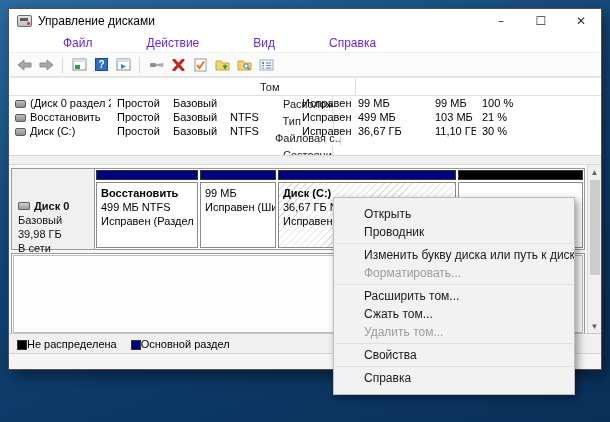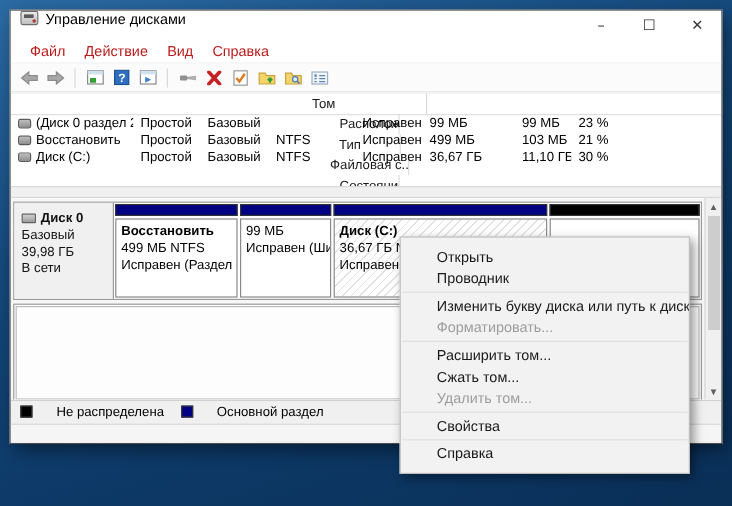--- a/index.html
+++ b/index.html
@@ -12,34 +12,34 @@
   }
 
   .window {
     position:absolute; left:8px; top:8px; width:594px; height:362px;
     background:#ffffff; border:1px solid #4f4f4f;
     box-shadow: 4px 6px 14px rgba(0,0,0,.45);
     display:flex; flex-direction:column;
   }
 
   
-  .titlebar { height:24px; background:#ffffff; display:flex; align-items:flex-start; flex:none; }
+  .titlebar { height:24px; background:#ffffff; display:flex; align-items:center; flex:none; }
   .app-icon { width:15px; height:12px; margin:0 6px 0 8px; position:relative;
     background:linear-gradient(#e8e8e8,#bfbfbf); border:1px solid #6d6d6d; border-radius:2px; }
   .app-icon::after { content:""; position:absolute; left:2px; top:2px; width:8px; height:3px; background:#5a5a5a; }
   .app-icon::before { content:""; position:absolute; right:1px; bottom:1px; width:3px; height:3px; background:#b23b2e; border-radius:50%; }
   .title-text { font-size:12px; color:#000; }
   .win-controls { margin-left:auto; display:flex; height:100%; }
   .win-btn { width:40px; height:100%; display:flex; align-items:center; justify-content:center;
     font-size:12px; color:#333; font-family:"DejaVu Sans", sans-serif; }
 
   
   .menubar { height:20px; background:#ffffff; display:flex; align-items:center; padding-left:8px;
     border-bottom:1px solid #f0f0f0; flex:none; }
-  .menu-item { font-size:12px; color:#b91c1c; padding:2px 8px; }
+  .menu-item { font-size:12px; color:#6d28d9; padding:2px 8px;margin-left:38px; }
 
   
   .toolbar { height:24px; background:#fbfbfb; border-bottom:1px solid #e3e3e3; display:flex;
     align-items:center; padding-left:6px; gap:4px; flex:none; }
   .tb-sep { width:1px; height:16px; background:#d9d9d9; margin:0 3px; }
   .tb-ico { width:18px; height:16px; display:flex; align-items:center; justify-content:center; }
 
   
   .table-area { height:78px; background:#fff; flex:none; font-size:11px; overflow:hidden; }
   .vt-row { display:flex; height:14px; align-items:center; }
@@ -52,21 +52,21 @@
     background:linear-gradient(#bdbdbd,#8f8f8f); border:1px solid #5c5c5c; border-radius:2px; }
 
   
   .splitter { height:10px; background:#f0f0f0; border-top:1px solid #d8d8d8; border-bottom:1px solid #d8d8d8; flex:none; }
 
   
   .gview { flex:1; background:#f7f7f7; position:relative; padding:3px 16px 0 2px; overflow:hidden; }
   .disk-row { display:flex; height:82px; border:1px solid #9a9a9a; background:#fff; margin-bottom:3px; }
   .disk-label { width:83px; flex:none; background:#f0f0f0; border-right:1px solid #9a9a9a; padding:6px 4px 0 6px;
     font-size:11px; line-height:14px; color:#111; }
-  .disk-label .dname { font-weight:bold; display:flex; align-items:center; gap:4px; }
+  .disk-label .dname { font-weight:bold; display:flex; align-items:center; gap:4px;margin-top:24px; }
   .drive-glyph { display:inline-block; width:12px; height:8px; background:linear-gradient(#cfcfcf,#9c9c9c);
     border:1px solid #606060; border-radius:1px; }
   .cd-glyph { display:inline-block; width:10px; height:10px; border-radius:50%;
     background:radial-gradient(circle at 50% 50%, #fff 0 2px, #cfcfcf 2px 4px, #9c9c9c 4px 5px); border:1px solid #7a7a7a; }
   .parts { flex:1; display:flex; gap:2px; padding:1px 1px; }
   .part { display:flex; flex-direction:column; flex:none; }
   .part-band { height:10px; border:1px solid #333; flex:none; }
   .band-primary { background:#000082; }
   .band-unalloc { background:#000000; }
   .part-body { flex:1; margin-top:2px; border:1px solid #8a8a8a; background:#fff;
@@ -78,21 +78,21 @@
   
   .vscroll { position:absolute; right:0; top:0; bottom:0; width:14px; background:#f0f0f0;
     border-left:1px solid #dadada; display:flex; flex-direction:column; align-items:center; }
   .sb-btn { height:14px; width:100%; display:flex; align-items:center; justify-content:center;
     color:#606060; font-size:8px; flex:none; }
   .sb-thumb { width:10px; height:95px; background:#cdcdcd; margin-top:1px; flex:none; }
 
   
   .legend { height:20px; background:#f0f0f0; border-top:1px solid #c9c9c9; display:flex; align-items:center;
     padding-left:8px; gap:14px; font-size:11px; flex:none; }
-  .legend-item { display:flex; align-items:flex-start; gap:20px; }
+  .legend-item { display:flex; align-items:flex-end; gap:0; }
   .swatch { width:10px; height:10px; border:1px solid #333; display:inline-block; }
   .statusbar { height:16px; background:#f5f5f5; border-top:1px solid #d5d5d5; flex:none; }
 
   
   .context-menu { position:absolute; left:333px; top:197px; width:242px; z-index:50;
     background:#f2f2f2; border:1px solid #bdbdbd; box-shadow:3px 3px 8px rgba(0,0,0,.4); padding:7px 0; }
   .cm-item { font-size:12px; line-height:14px; padding:2px 12px 2px 30px; color:#1a1a1a; white-space:nowrap; overflow:hidden; }
   .cm-item.disabled { color:#9d9d9d; }
   .cm-sep { height:1px; background:#e0e0e0; margin:2px 1px; }
 
@@ -208,21 +208,21 @@
       </div>
 
       <div class="vt-row">
         <div class="vt-cell c0"><span class="vol-ico"></span><span>(Диск 0 раздел 2)</span></div>
         <div class="vt-cell c1">Простой</div>
         <div class="vt-cell c2">Базовый</div>
         <div class="vt-cell c3"></div>
         <div class="vt-cell c4">Исправен...</div>
         <div class="vt-cell c5">99 МБ</div>
         <div class="vt-cell c6">99 МБ</div>
-        <div class="vt-cell c7">23 %</div>
+        <div class="vt-cell c7">100 %</div>
         <div class="vt-cell c8"></div>
       </div>
       <div class="vt-row">
         <div class="vt-cell c0"><span class="vol-ico"></span><span>Восстановить</span></div>
         <div class="vt-cell c1">Простой</div>
         <div class="vt-cell c2">Базовый</div>
         <div class="vt-cell c3">NTFS</div>
         <div class="vt-cell c4">Исправен...</div>
         <div class="vt-cell c5">499 МБ</div>
         <div class="vt-cell c6">103 МБ</div>

